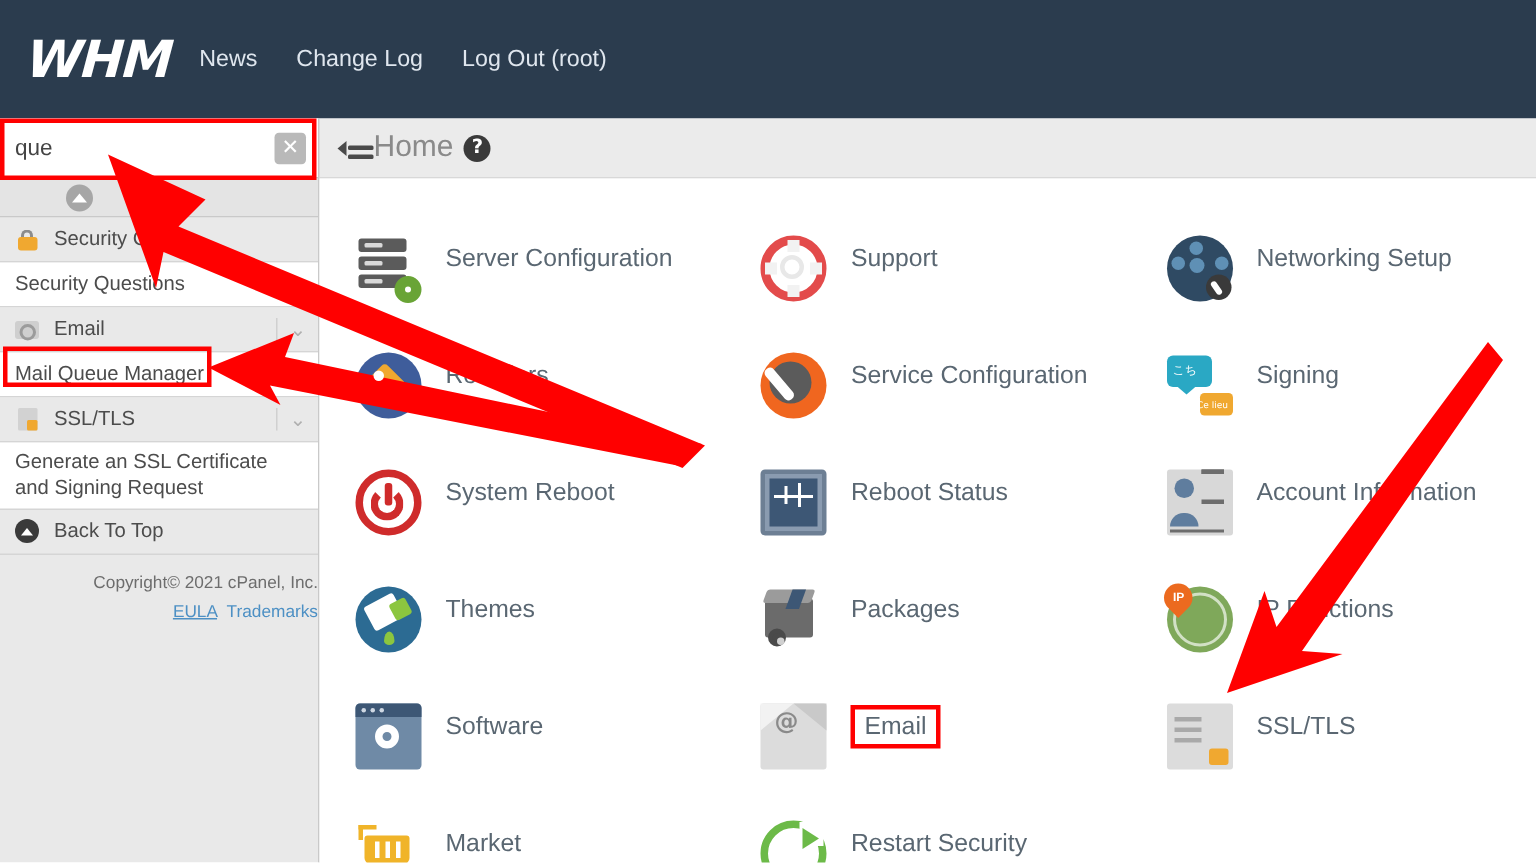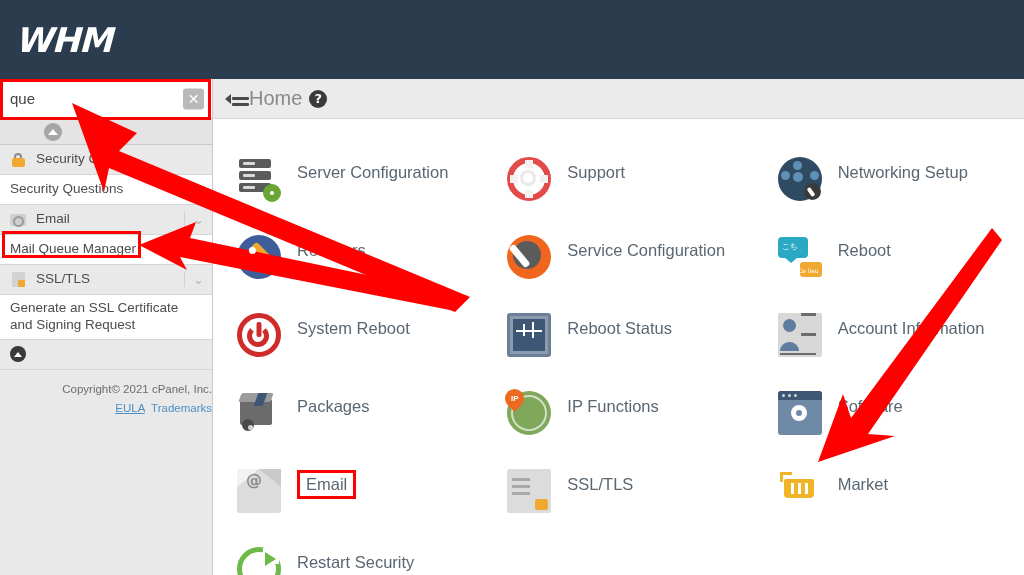--- a/index.html
+++ b/index.html
@@ -271,20 +271,25 @@
   .box-red { border: 3px solid #ff0000; }
   svg.arrows { position: absolute; left: 0; top: 0; width: 1024px; height: 575px; pointer-events: none; }
 </style>
 </head>
 <body>
 
 <div id="app">
 
   <div class="header">
     <div class="logo">WHM</div>
+    <div class="nav-links">
+      <a class="nav-link" href="#">News</a>
+      <a class="nav-link" href="#">Change Log</a>
+      <a class="nav-link" href="#">Log Out (root)</a>
+    </div>
   </div>
 
   <div class="crumbbar">
     <span class="collapse-icon">
       <span class="arr"></span>
         <i></i>
         <i></i>
         <i></i>
     </span>
     <span class="crumb-text">Home</span>
@@ -344,20 +349,21 @@
     <div class="side-row sub">
       <span class="lbl">Generate an SSL Certificate and Signing Request</span>
     </div>
 
     <div class="side-row cat">
       <span class="ico">
         <span class="top-ico">
             <span class="up"></span>
           </span>
       </span>
+      <span class="lbl">Back To Top</span>
     </div>
 
     <div class="copyright">
       <div>Copyright© 2021 cPanel, Inc.</div>
       <div>
         <a class="eula" href="#">EULA</a>
         &nbsp;<a href="#">Trademarks</a>
       </div>
     </div>
   </div>
@@ -413,21 +419,21 @@
         <span class="tlabel">Service Configuration</span>
       </a>
 
       <a class="tile" href="#">
         <span class="tico i-locales">
           <span class="b1"></span>
             <span class="t1">こち</span>
             <span class="b2"></span>
             <span class="t2">Ce lieu</span>
         </span>
-        <span class="tlabel">Reboot</span>
+        <span class="tlabel">Signing</span>
       </a>
 
       <a class="tile" href="#">
         <span class="tico circ i-reboot">
           <span class="ring"></span>
             <span class="pw"></span>
         </span>
         <span class="tlabel">System Reboot</span>
       </a>
 
@@ -447,20 +453,28 @@
             <span class="avb"></span>
           <span class="ln"></span>
             <span class="ln"></span>
             <span class="ln"></span>
             <span class="ul"></span>
         </span>
         <span class="tlabel">Account Information</span>
       </a>
 
 
+      <a class="tile" href="#">
+        <span class="tico circ i-themes">
+          <span class="br"></span>
+            <span class="gr"></span>
+            <span class="drop"></span>
+        </span>
+        <span class="tlabel">Themes</span>
+      </a>
 
       <a class="tile" href="#">
         <span class="tico i-package">
           <span class="box"></span>
             <span class="top"></span>
             <span class="band"></span>
             <span class="cg"></span>
         </span>
         <span class="tlabel">Packages</span>
       </a>

